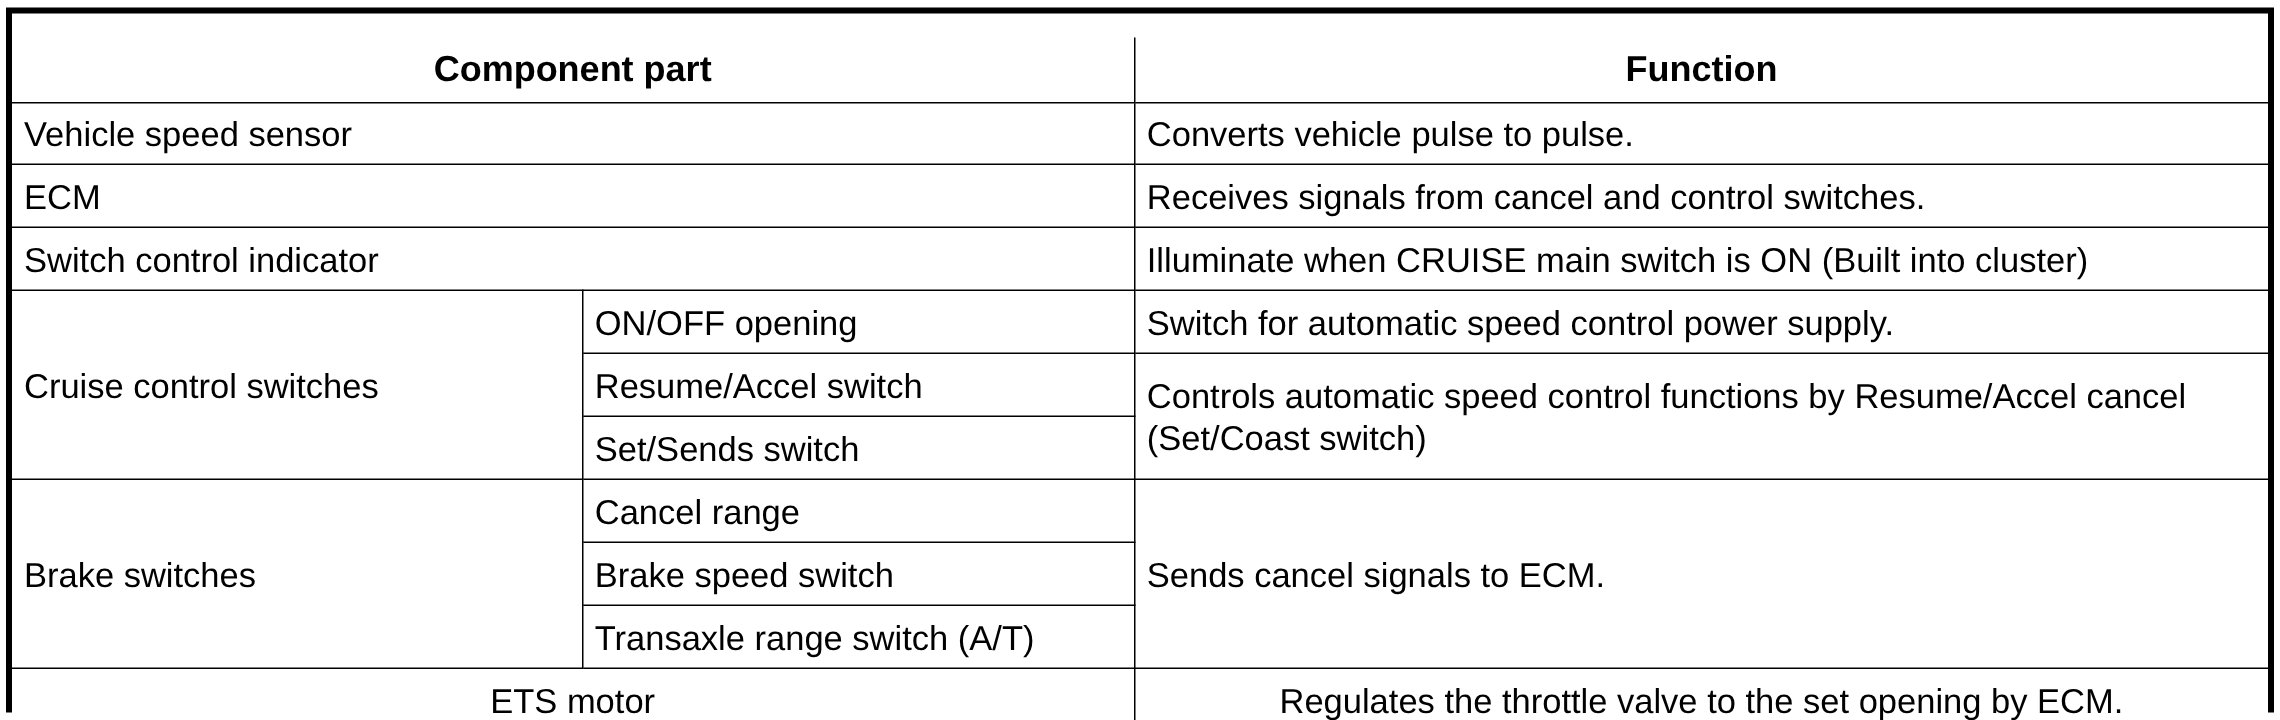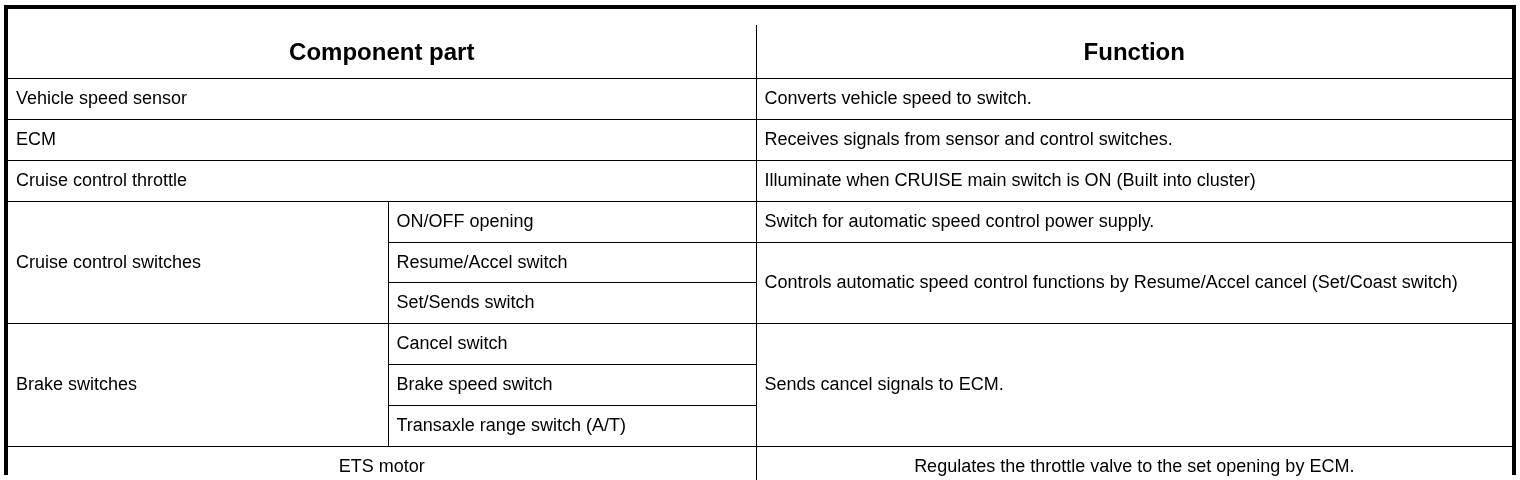--- a/index.html
+++ b/index.html
@@ -33,21 +33,21 @@
     table-layout: fixed;
     background: #ffffff;
     margin-top: 16px;
   }
 
   table.spec-table td,
   table.spec-table th {
     border: 1.5px solid #000000;
     padding: 0 8px;
     vertical-align: middle;
-    font-size: 18px;
+    font-size: 23px;
     line-height: 1.22;
     font-weight: normal;
     text-align: left;
     background: #ffffff;
     color: #000000;
   }
 
   table.spec-table th {
     font-weight: bold;
     text-align: center;
@@ -80,51 +80,51 @@
       <col class="col-func">
     </colgroup>
     <tbody>
       <tr>
         <th colspan="2">Component part</th>
         <th>Function</th>
       </tr>
 
       <tr>
         <td colspan="2">Vehicle speed sensor</td>
-        <td>Converts vehicle speed to switch.</td>
+        <td>Converts vehicle pulse to pulse.</td>
       </tr>
 
       <tr>
         <td colspan="2">ECM</td>
-        <td>Receives signals from sensor and control switches.</td>
+        <td>Receives signals from cancel and control switches.</td>
       </tr>
 
       <tr>
-        <td colspan="2">Cruise control throttle</td>
+        <td colspan="2">Switch control indicator</td>
         <td>Illuminate when CRUISE main switch is ON (Built into cluster)</td>
       </tr>
 
       <tr>
         <td rowspan="3" class="cell-top">Cruise control switches</td>
         <td>ON/OFF opening</td>
         <td>Switch for automatic speed control power supply.</td>
       </tr>
 
       <tr>
         <td>Resume/Accel switch</td>
         <td rowspan="2" class="cell-top">Controls automatic speed control functions by Resume/Accel cancel (Set/Coast switch)</td>
       </tr>
 
       <tr>
         <td>Set/Sends switch</td>
       </tr>
 
       <tr>
         <td rowspan="3" class="cell-top">Brake switches</td>
-        <td>Cancel switch</td>
+        <td>Cancel range</td>
         <td rowspan="3" class="cell-top">Sends cancel signals to ECM.</td>
       </tr>
 
       <tr>
         <td>Brake speed switch</td>
       </tr>
 
       <tr>
         <td>Transaxle range switch (A/T)</td>
       </tr>

